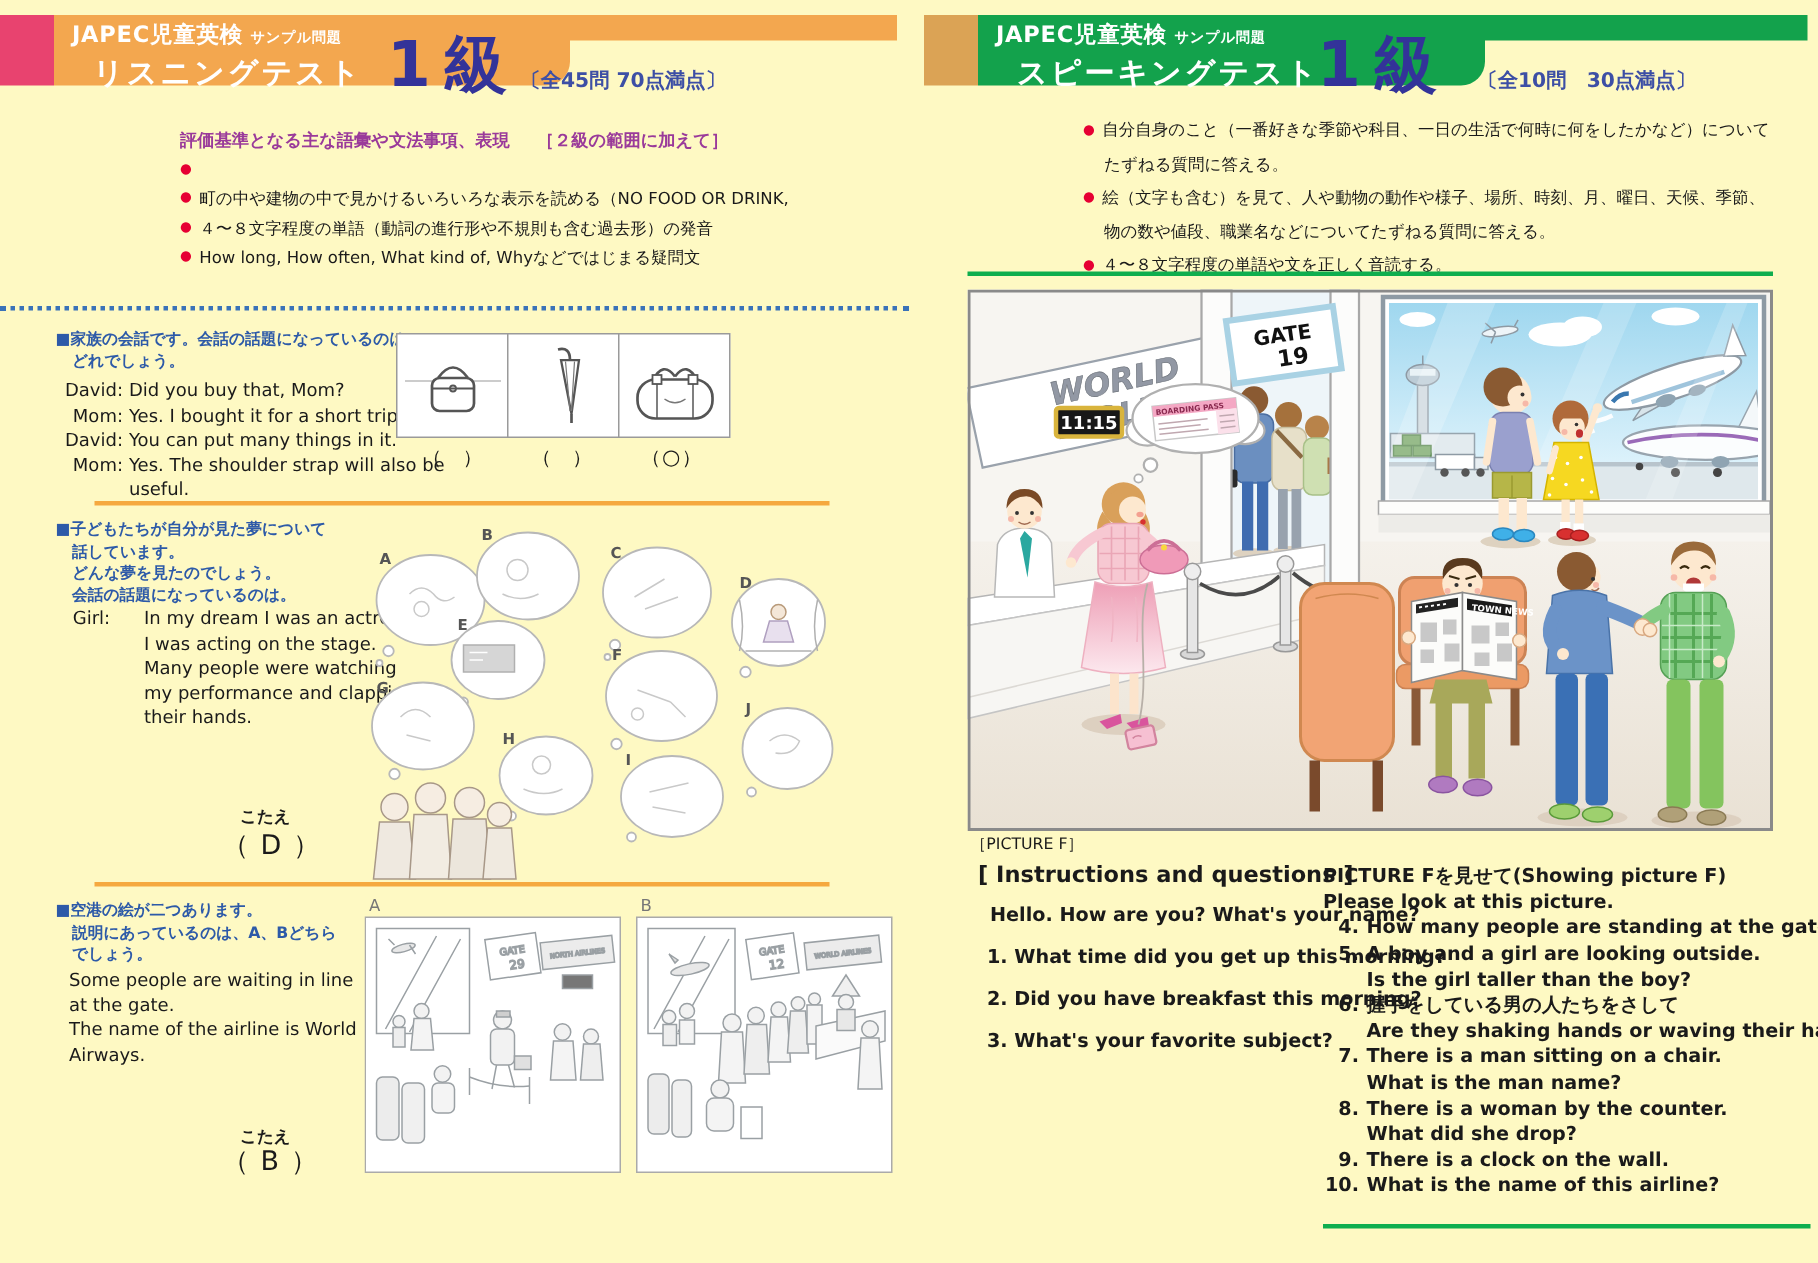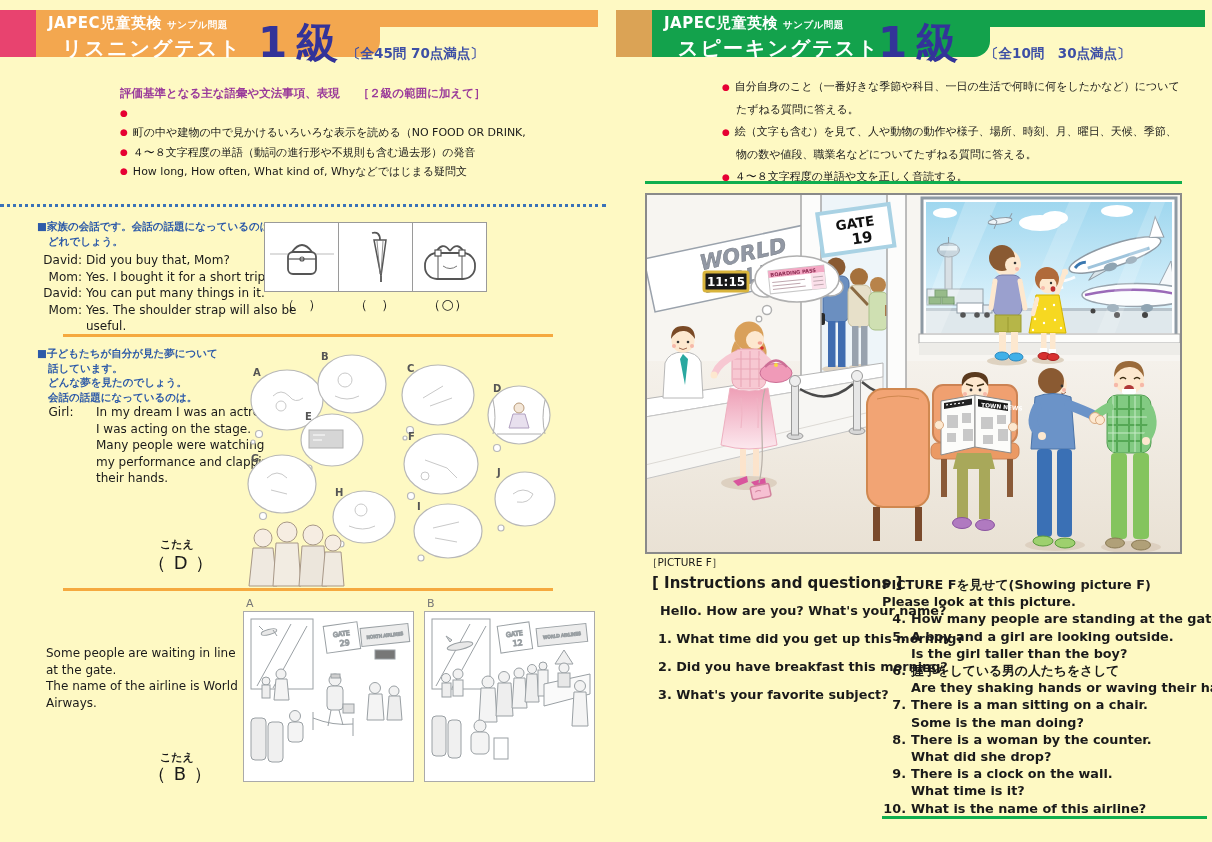--- a/index.html
+++ b/index.html
@@ -251,20 +251,25 @@
           <polygon points="41,205 63,205 66,248 38,248" fill="#f2ece2"></polygon>
       <circle cx="78" cy="197" r="10" fill="#f6ede2"></circle>
           <polygon points="67,208 89,208 92,248 64,248" fill="#ece6dc"></polygon>
       <circle cx="98" cy="205" r="8" fill="#f6ede2"></circle>
           <polygon points="90,214 106,214 109,248 87,248" fill="#f0eae0"></polygon>
     </g>
   </svg>
 
   <div class="abs oline" style="left:63px;top:588px;width:490px"></div>
 
+  <div class="abs sec-head" style="left:37px;top:600px">
+    <div class="nw">■空港の絵が二つあります。</div>
+    <div class="nw ind">説明にあっているのは、A、Bどちら</div>
+    <div class="nw ind">でしょう。</div>
+  </div>
   <div class="abs dlg" style="left:46px;top:645px">
     <div class="nw">Some people are waiting in line</div>
     <div class="nw">at the gate.</div>
     <div class="nw">The name of the airline is World</div>
     <div class="nw">Airways.</div>
   </div>
   <div class="abs ans-lbl nw" style="left:160px;top:750px">こたえ</div>
   <div class="abs ans-val nw" style="left:148px;top:762px">（ B ）</div>
 
   <svg class="abs" style="left:243px;top:596px" width="172" height="188" viewBox="0 0 172 188">
@@ -750,39 +755,35 @@
     <div class="qrow nw">
           <span class="qnum"></span>
           <span>Are they shaking hands or waving their hands?</span>
         </div>
     <div class="qrow nw">
           <span class="qnum">7.</span>
           <span>There is a man sitting on a chair.</span>
         </div>
     <div class="qrow nw">
           <span class="qnum"></span>
-          <span>Some is the man doing?</span>
+          <span>What is the man name?</span>
         </div>
     <div class="qrow nw">
           <span class="qnum">8.</span>
           <span>There is a woman by the counter.</span>
         </div>
     <div class="qrow nw">
           <span class="qnum"></span>
           <span>What did she drop?</span>
         </div>
     <div class="qrow nw">
           <span class="qnum">9.</span>
           <span>There is a clock on the wall.</span>
         </div>
     <div class="qrow nw">
-          <span class="qnum"></span>
-          <span>What time is it?</span>
-        </div>
-    <div class="qrow nw">
           <span class="qnum">10.</span>
           <span>What is the name of this airline?</span>
         </div>
   </div>
 
   <div class="abs gline" style="left:276px;top:816px;width:325px"></div>
 </div>
 
 </div>
 

